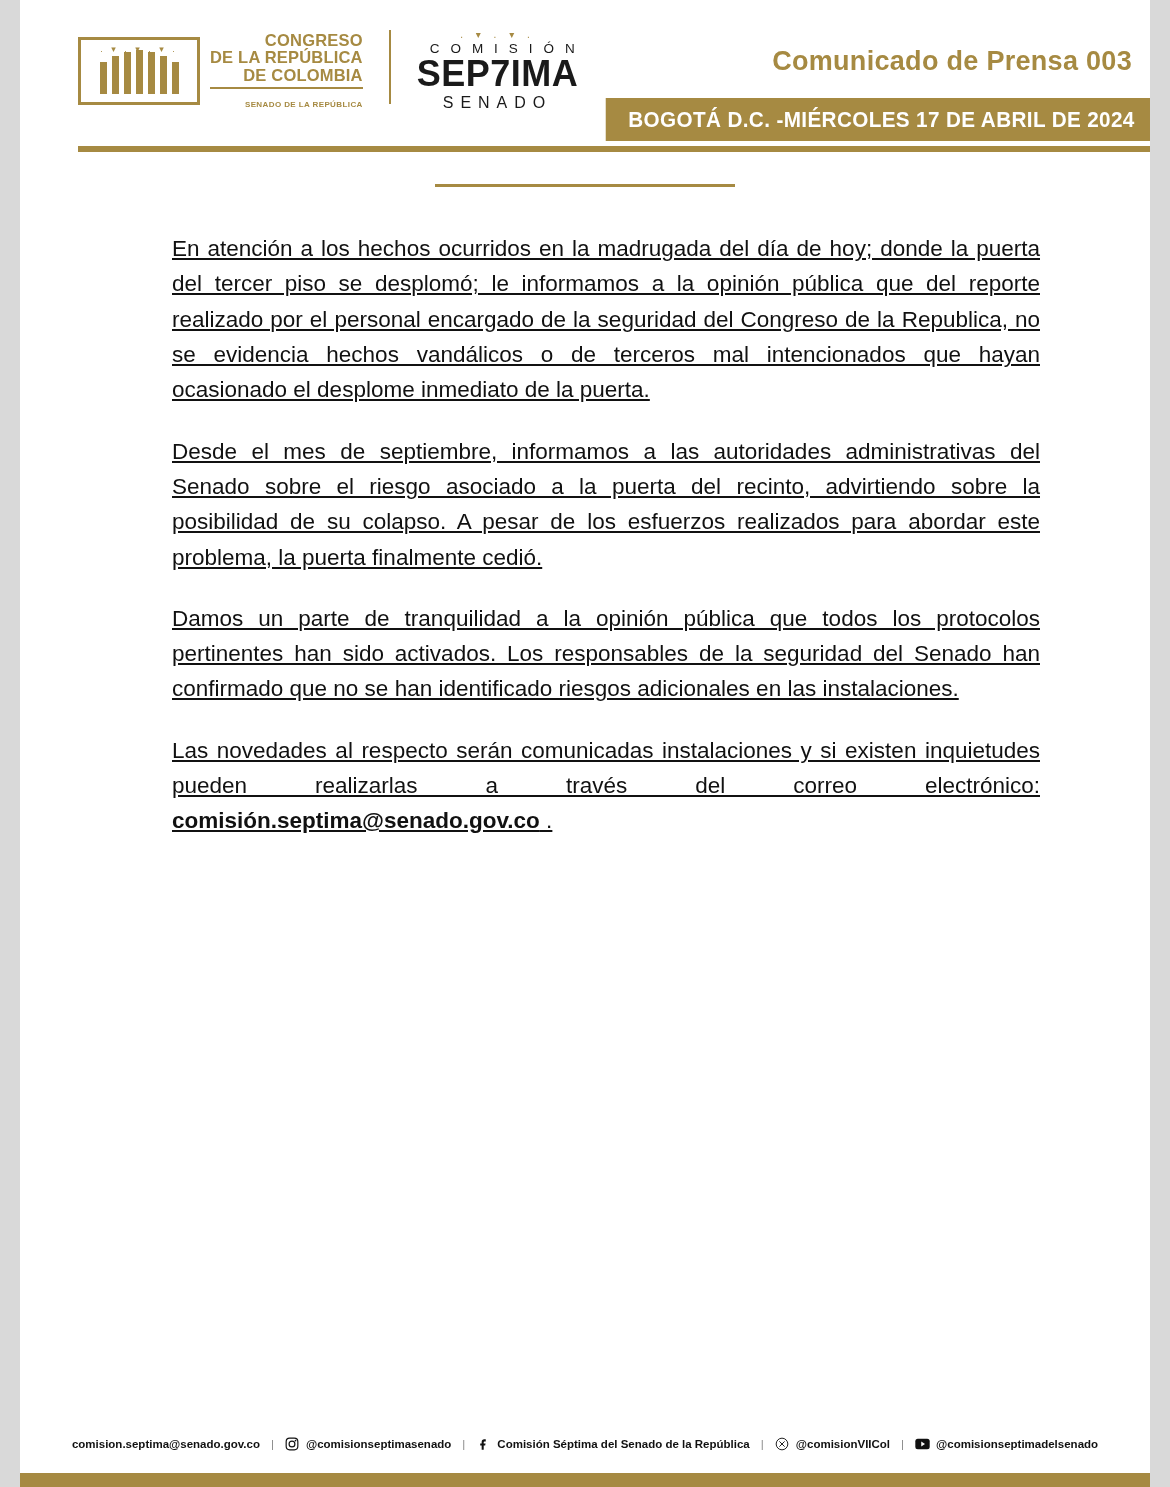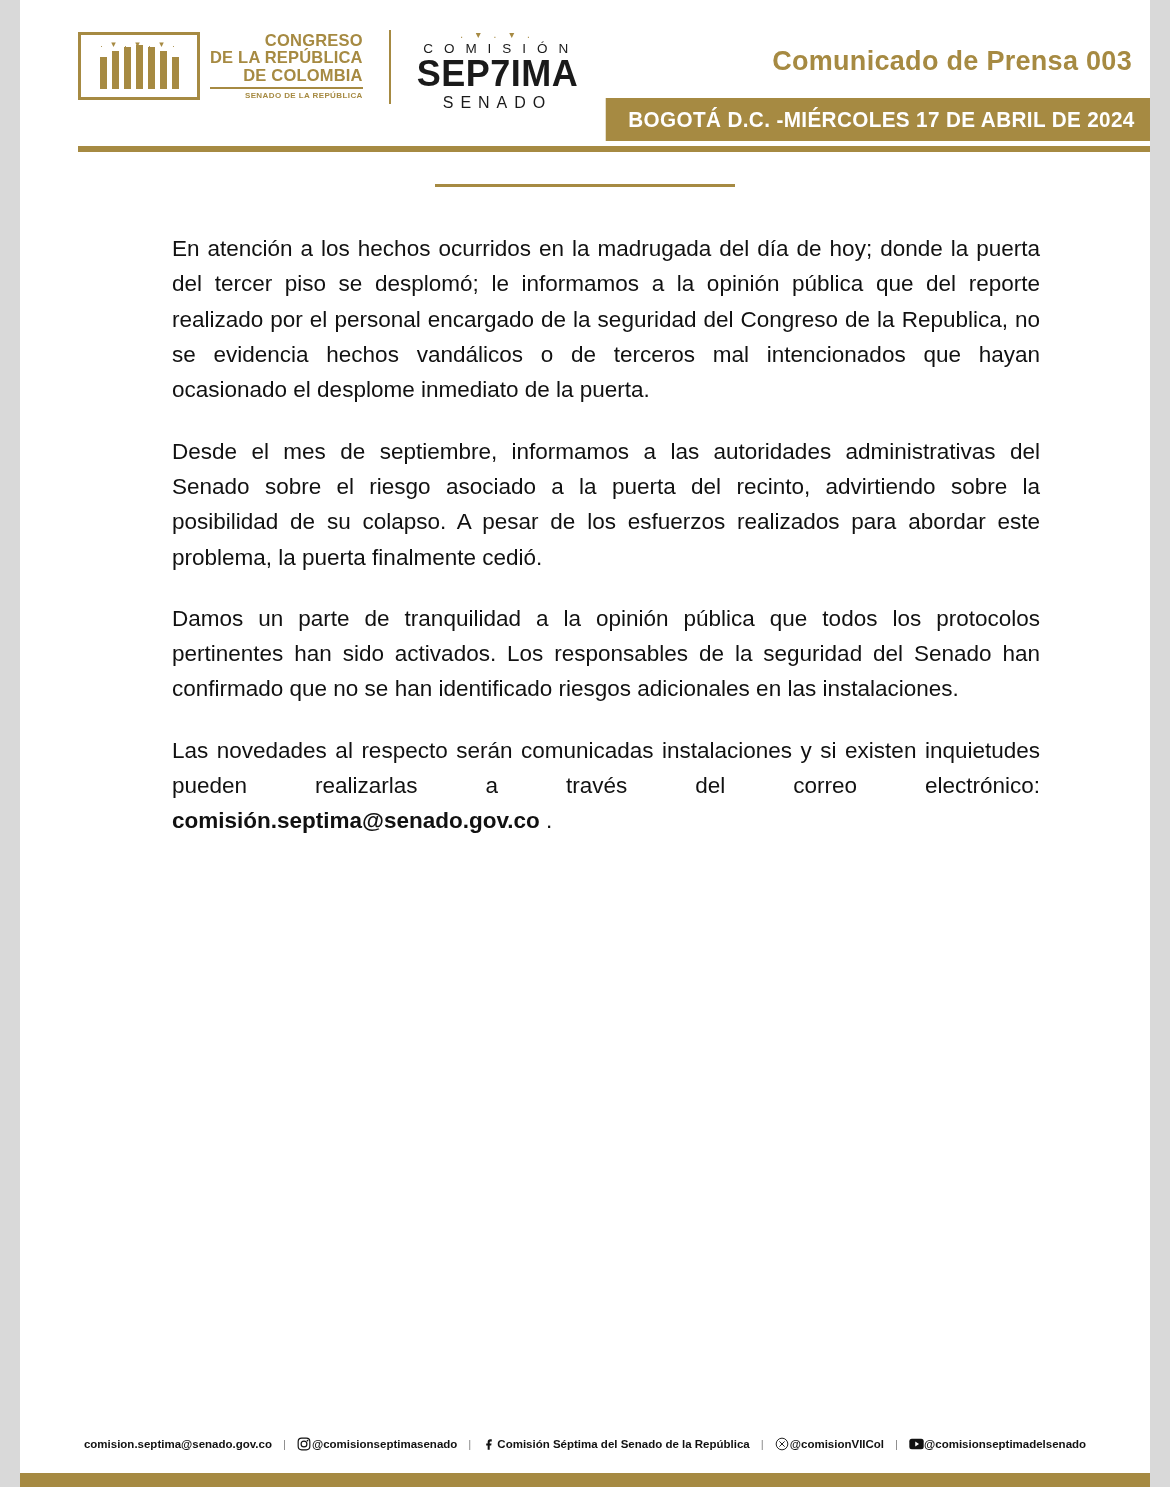--- a/index.html
+++ b/index.html
@@ -84,21 +84,21 @@
     font-size: 16.5px;
     letter-spacing: .2px;
     white-space: nowrap;
   }
   .logo-text .l4 {
     font-size: 8px;
     font-weight: bold;
     letter-spacing: .4px;
     border-top: 2px solid #a68a42;
     margin-top: 3px;
-    padding-top: 3px;
+    padding-top: 12px;
     white-space: nowrap;
   }
   .divider-v {
     width: 2px;
     height: 74px;
     background: #a68a42;
     margin: 30px 26px 0 26px;
   }
   .logo-comision {
     margin-top: 30px;
@@ -109,20 +109,21 @@
     color: #a68a42;
     font-size: 10px;
     letter-spacing: 5px;
     line-height: 10px;
     margin-bottom: 1px;
   }
   .logo-comision .c1 {
     font-size: 13.5px;
     letter-spacing: 3.6px;
     font-weight: 500;
+    text-align: right;
   }
   .logo-comision .c2 {
     font-size: 36px;
     font-weight: bold;
     letter-spacing: .5px;
     line-height: 36px;
   }
   .logo-comision .c3 {
     font-size: 16px;
     letter-spacing: 7px;
@@ -175,20 +176,21 @@
     background: #a68a42;
     margin: 24px auto 0 auto;
   }
   .content {
     margin: 44px 110px 0 152px;
     color: #111111;
     font-size: 22.5px;
     line-height: 1.57;
     text-align: justify;
     font-family: "Liberation Sans", sans-serif;
+    text-decoration: underline;
   }
   .content p {
     margin: 0 0 26px 0;
   }
   .content p:last-child { margin-bottom: 0; }
   .content .email {
     font-weight: bold;
   }
 
   
@@ -206,20 +208,21 @@
     white-space: nowrap;
   }
   .footer .sep {
     color: #888;
     font-weight: normal;
     margin: 0 2px;
   }
   .footer .item {
     display: inline-flex;
     align-items: center;
+    gap: 6px;
   }
   .footer .mail-txt { font-weight: bold; }
   .ico {
     display: inline-flex;
     align-items: center;
     justify-content: center;
     width: 15px;
     height: 15px;
   }
   .ico svg { display: block; }

